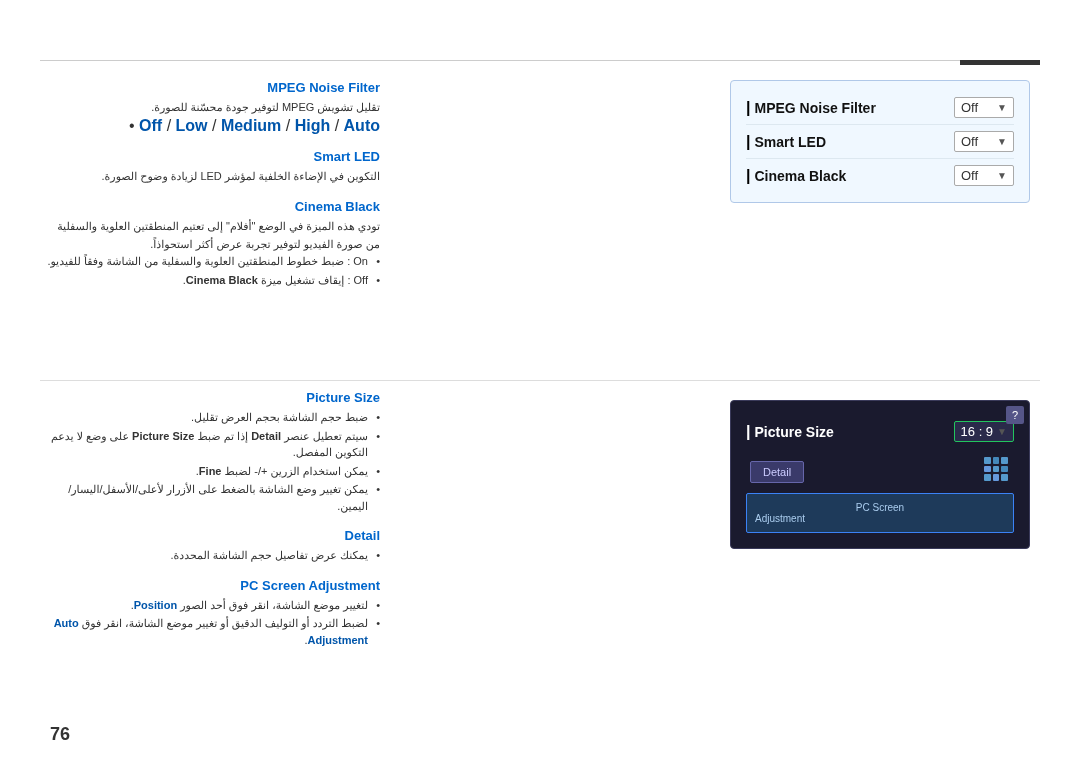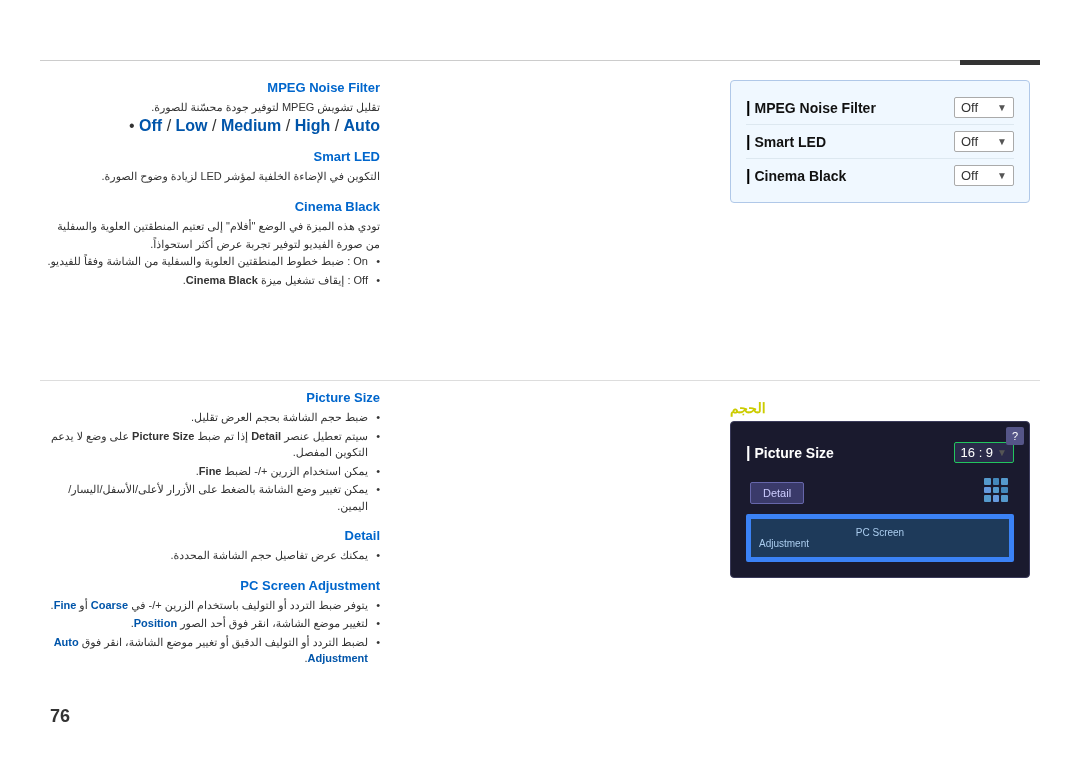--- a/index.html
+++ b/index.html
@@ -28,21 +28,21 @@
       top: 60px;
       right: 40px;
       width: 80px;
       height: 5px;
       background: #333333;
     }
 
     
     .page-number {
       position: absolute;
-      bottom: 36px;
+      bottom: 18px;
       left: 50px;
       font-size: 18px;
       color: #333;
       font-weight: bold;
     }
 
     
     .content-left {
       position: absolute;
       top: 80px;
@@ -349,29 +349,27 @@
   <span class="section-title">Picture Size</span>
   <div class="bullet-item">ضبط حجم الشاشة بحجم العرض تقليل.</div>
   <div class="bullet-item">سيتم تعطيل عنصر <span class="bold-text">Detail</span> إذا تم ضبط <span class="bold-text">Picture Size</span> على وضع لا يدعم التكوين المفصل.</div>
   <div class="bullet-item">يمكن استخدام الزرين +/- لضبط <span class="bold-text">Fine</span>.</div>
   <div class="bullet-item">يمكن تغيير وضع الشاشة بالضغط على الأزرار لأعلى/الأسفل/اليسار/اليمين.</div>
 
   <span class="section-title">Detail</span>
   <div class="bullet-item">يمكنك عرض تفاصيل حجم الشاشة المحددة.</div>
 
   <span class="section-title">PC Screen Adjustment</span>
-  <div class="bullet-item">يتوفر ضبط التردد أو التوليف باستخدام الزرين +/- في <span class="blue-text">Coarse</span> أو <span class="blue-text">Fine</span>.</div>
   <div class="bullet-item">لتغيير موضع الشاشة، انقر فوق أحد الصور <span class="blue-text">Position</span>.</div>
   <div class="bullet-item">لضبط التردد أو التوليف الدقيق أو تغيير موضع الشاشة، انقر فوق <span class="blue-text">Auto Adjustment</span>.</div>
 
 </div>
 
 <div class="panel-right-bottom">
 
-  <div class="size-label">الحجم</div>
 
   <div class="ui-box-bottom">
 
     <div class="question-badge">?</div>
 
     <div class="ui-row">
       <div class="ui-label">Picture Size</div>
       <div class="ui-select">
         <span>16 : 9</span>
         <span class="dropdown-arrow">▼</span>
@@ -389,19 +387,19 @@
           <div class="grid-cell" style="background:#6699dd;"></div>
           <div class="grid-cell" style="background:#5599cc;"></div>
           <div class="grid-cell" style="background:#4488bb;"></div>
           <div class="grid-cell" style="background:#5599cc;"></div>
           <div class="grid-cell" style="background:#6699dd;"></div>
           <div class="grid-cell" style="background:#5599cc;"></div>
         </div>
       </div>
     </div>
 
-    <div style="margin-top:10px; background:#1e3a5a; border:5px solid #3b82f6; padding:8px; border-radius:2px;">
+    <div style="margin-top:10px; background:#1e3a5a; border:1px solid #3b82f6; padding:8px; border-radius:2px;">
       <div style="color:#aaccee; font-size:10px; text-align:center;">PC Screen</div>
       <div style="color:#aaccee; font-size:10px; text-align:left;">Adjustment</div>
     </div>
 
   </div>
 </div>
 
 </body></html>

